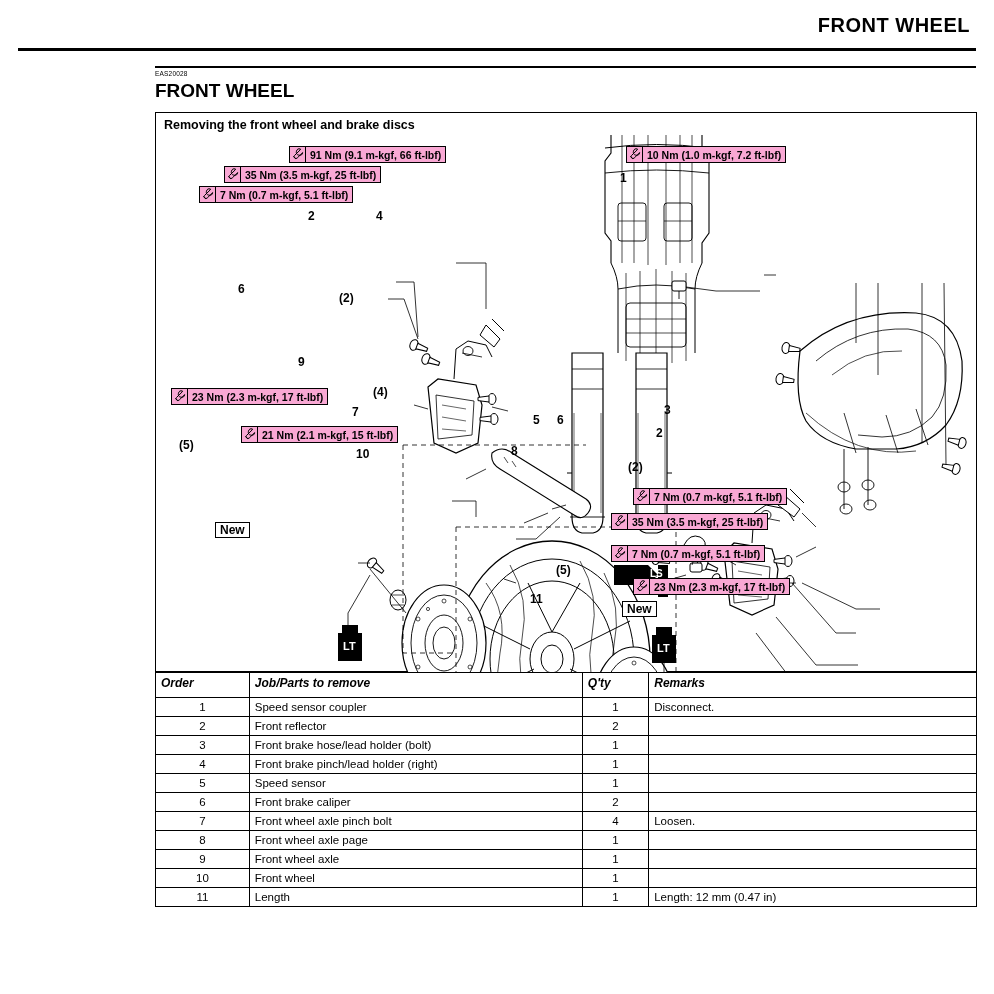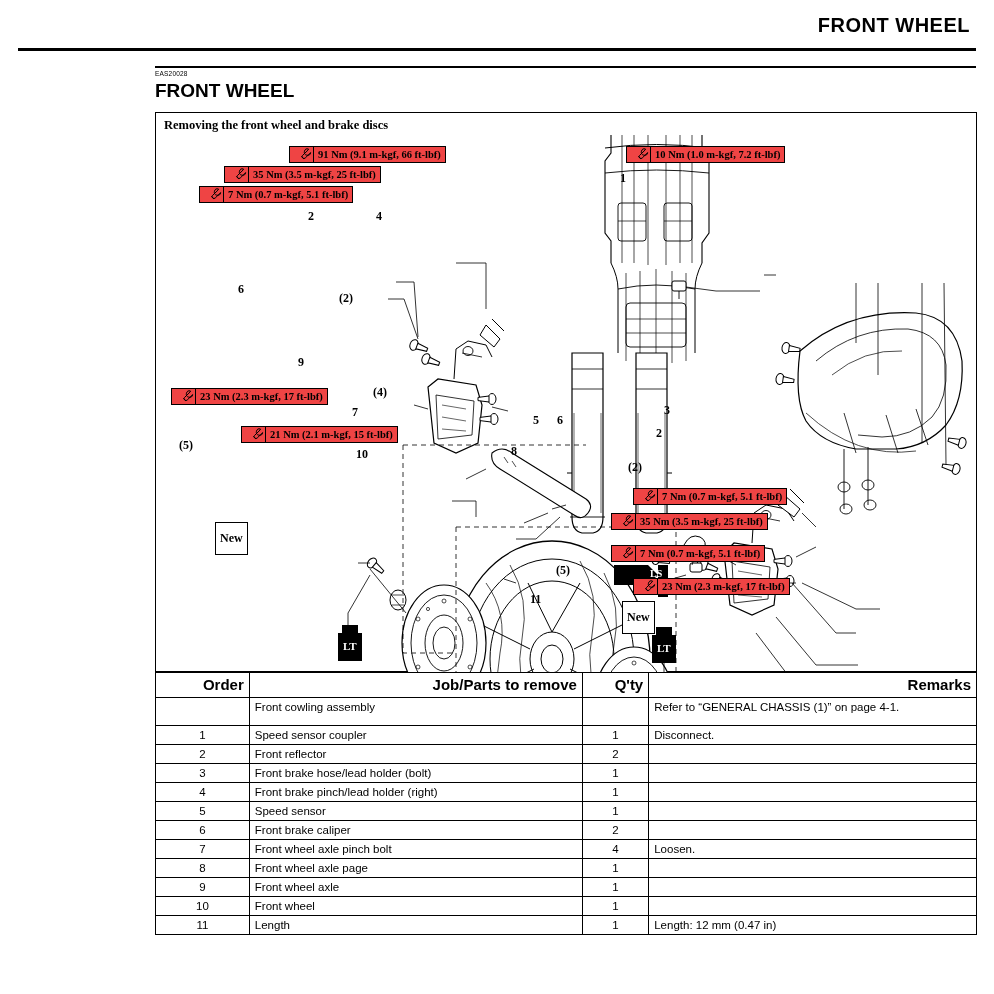--- a/index.html
+++ b/index.html
@@ -61,48 +61,46 @@
   }
   
   .figure-box {
     position: absolute;
     left: 155px;
     top: 112px;
     width: 822px;
     height: 560px;
     border: 1.6px solid #000;
     box-sizing: border-box;
-    font-family: Liberation Serif, serif;
   }
   .figure-caption {
     position: absolute;
     left: 8px;
     top: 5px;
     font-size: 12.5px;
     font-weight: bold;
   }
   .figure-art {
     position: absolute;
     left: 0; top: 0;
     width: 822px; height: 560px;
   }
   
   .callout {
     position: absolute;
     border: 1.3px solid #000;
-    background: #ef4444;
+    background: #f9a8d4;
     height: 17px;
     display: flex;
     align-items: center;
     font-size: 10.5px;
     font-weight: bold;
     box-sizing: border-box;
     white-space: nowrap;
     z-index: 6;
-    padding-left: 8px;
   }
   .callout .wrench {
     width: 15px;
     height: 15px;
     border-right: 1.3px solid #000;
     display: inline-block;
     position: relative;
     flex: 0 0 auto;
   }
   .callout .wrench svg { display:block; }
@@ -113,42 +111,43 @@
     font-size: 12px;
     font-weight: bold;
     z-index: 6;
   }
   .newbox {
     position: absolute;
     border: 1.6px solid #000;
     background: #fff;
     font-size: 12px;
     font-weight: bold;
-    padding: 8px 4px;
+    padding: 0 4px;
     z-index: 6;
   }
   
   table.parts {
     position: absolute;
     left: 155px;
     top: 672px;
     width: 822px;
     border-collapse: collapse;
     font-size: 11.5px;
   }
   table.parts th, table.parts td {
     border: 1px solid #000;
     padding: 3px 5px;
     vertical-align: top;
   }
   table.parts th {
-    text-align: right;
+    text-align: left;
     font-weight: bold;
-    font-size: 15px;
+    font-size: 12px;
     height: 18px;
+    font-style: italic;
   }
   .col-order { width: 78px; text-align: center; }
   .col-parts { width: 305px; }
   .col-qty { width: 52px; text-align: center; }
   .col-rem { width: 300px; margin-top: 44px; }
   td.center { text-align: center; }
   .row-tall { height: 28px; }
 </style>
 </head>
 <body>
@@ -539,26 +538,20 @@
   <table class="parts">
     <thead>
       <tr>
         <th class="col-order">Order</th>
         <th class="col-parts">Job/Parts to remove</th>
         <th class="col-qty">Q'ty</th>
         <th class="col-rem">Remarks</th>
       </tr>
     </thead>
     <tbody>
-      <tr class="row-tall">
-        <td class="center"></td>
-        <td>Front cowling assembly</td>
-        <td class="center"></td>
-        <td>Refer to “GENERAL CHASSIS (1)” on page 4-1.</td>
-      </tr>
       <tr>
         <td class="center">1</td>
         <td>Speed sensor coupler</td>
         <td class="center">1</td>
         <td>Disconnect.</td>
       </tr>
       <tr>
         <td class="center">2</td>
         <td>Front reflector</td>
         <td class="center">2</td>

